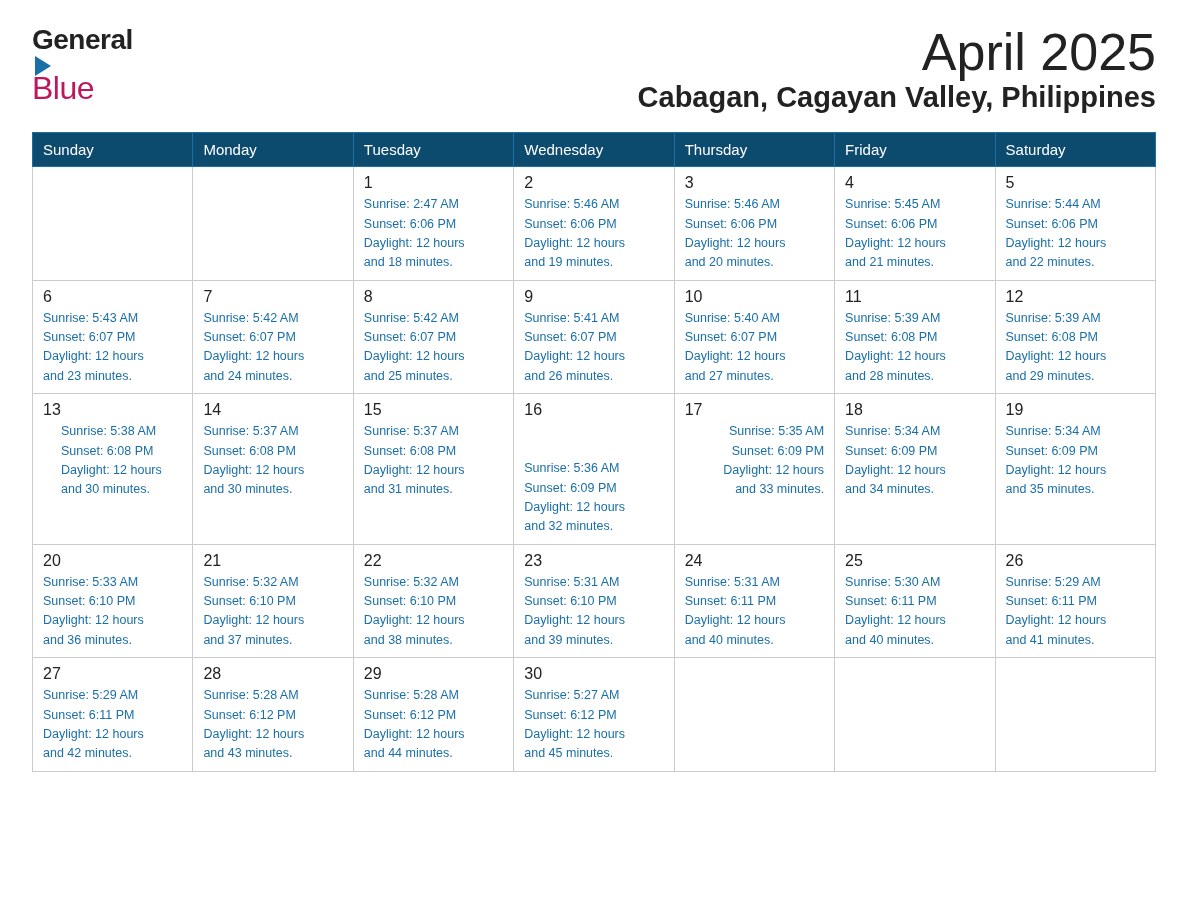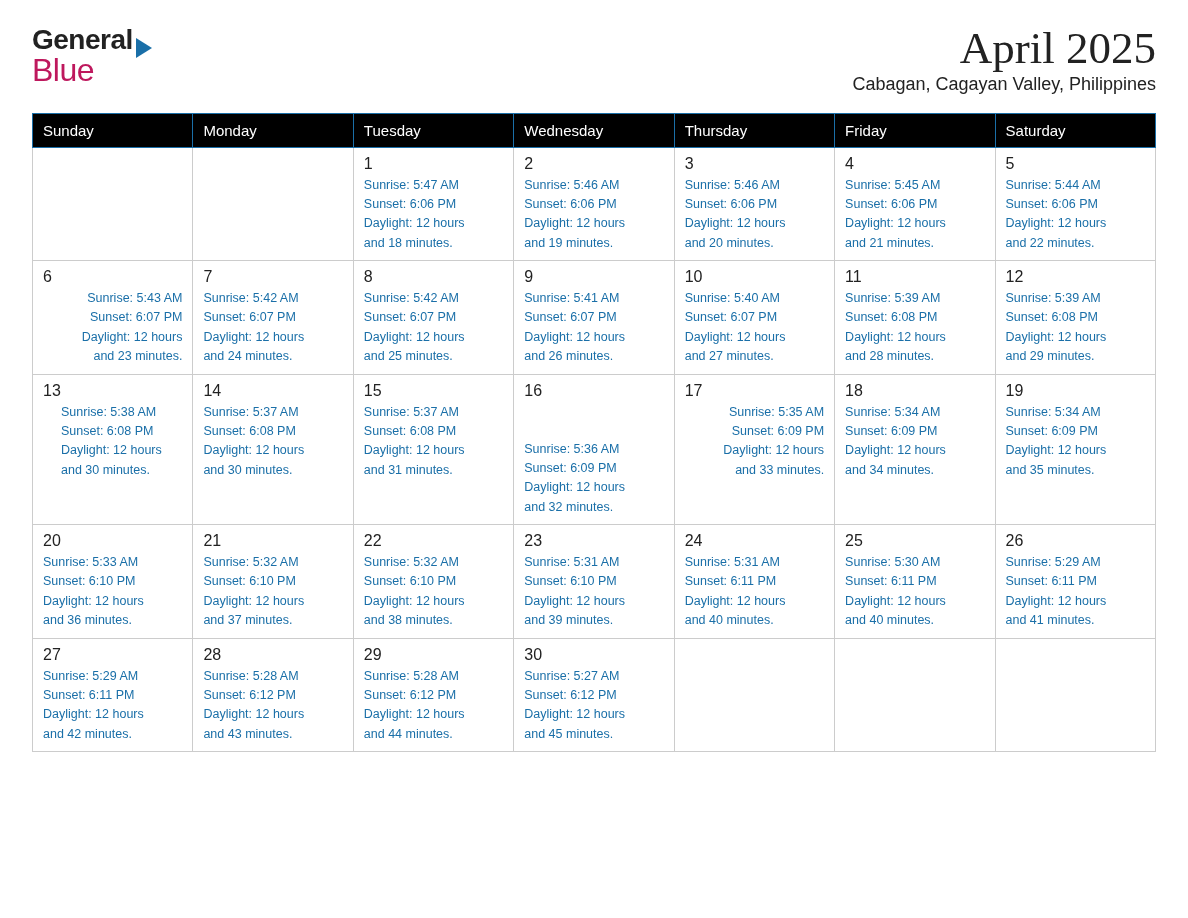--- a/index.html
+++ b/index.html
@@ -14,37 +14,36 @@
     .header {
       display: flex;
       justify-content: space-between;
       align-items: flex-start;
       margin-bottom: 18px;
     }
     .title-block {
       text-align: right;
     }
     .title-block h1 {
-      font-size: 45px;
+      font-size: 52px;
       font-weight: normal;
       color: #222;
       line-height: 1.1;
-      font-family: Liberation Serif, serif;
     }
     .title-block h2 {
-      font-size: 18px;
-      font-weight: normal;
+      font-size: 29px;
+      font-weight: bold;
       color: #222;
     }
     .calendar {
       width: 100%;
       border-collapse: collapse;
     }
     .calendar thead tr th {
-      background-color: #000000;
+      background-color: #0c4a6e;
       color: #fff;
       font-size: 15px;
       font-weight: normal;
       padding: 8px 10px;
       text-align: left;
       border: 1px solid #1a6fa8;
     }
     .calendar tbody tr td {
       vertical-align: top;
       border: 1px solid #ccc;
@@ -67,21 +66,22 @@
     .calendar tbody tr td.empty {
       background: #fff;
     }
     .logo-wrap {
       display: flex;
       flex-direction: column;
       align-items: flex-start;
     }
     .logo-line1 {
       display: flex;
-      align-items: flex-end;
+      align-items: flex-start;
+      flex-direction: column;
     }
     .logo-general {
       font-size: 28px;
       font-weight: bold;
       color: #222;
       letter-spacing: -0.5px;
     }
     .logo-arrow {
       display: inline-block;
       width: 0;
@@ -128,21 +128,21 @@
         <th>Friday</th>
         <th>Saturday</th>
       </tr>
   </thead>
   <tbody id="calendar-body">
   <tr>
         <td class="empty"></td>
         <td class="empty"></td>
         <td>
           <span class="day-num">1</span>
-          <div class="day-info" style="white-space: pre-line;">Sunrise: 5:47 AM
+          <div class="day-info" style="white-space: pre-line;">Sunrise: 2:47 AM
 Sunset: 6:06 PM
 Daylight: 12 hours
 and 18 minutes.</div>
         </td>
         <td>
           <span class="day-num">2</span>
           <div class="day-info" style="white-space: pre-line;">Sunrise: 5:46 AM
 Sunset: 6:06 PM
 Daylight: 12 hours
 and 19 minutes.</div>
@@ -165,21 +165,21 @@
           <span class="day-num">5</span>
           <div class="day-info" style="white-space: pre-line;">Sunrise: 5:44 AM
 Sunset: 6:06 PM
 Daylight: 12 hours
 and 22 minutes.</div>
         </td>
       </tr>
       <tr>
         <td>
           <span class="day-num">6</span>
-          <div class="day-info" style="white-space: pre-line; text-align: right;">Sunrise: 5:43 AM
+          <div class="day-info" style="white-space: pre-line;">Sunrise: 5:43 AM
 Sunset: 6:07 PM
 Daylight: 12 hours
 and 23 minutes.</div>
         </td>
         <td>
           <span class="day-num">7</span>
           <div class="day-info" style="white-space: pre-line;">Sunrise: 5:42 AM
 Sunset: 6:07 PM
 Daylight: 12 hours
 and 24 minutes.</div>

